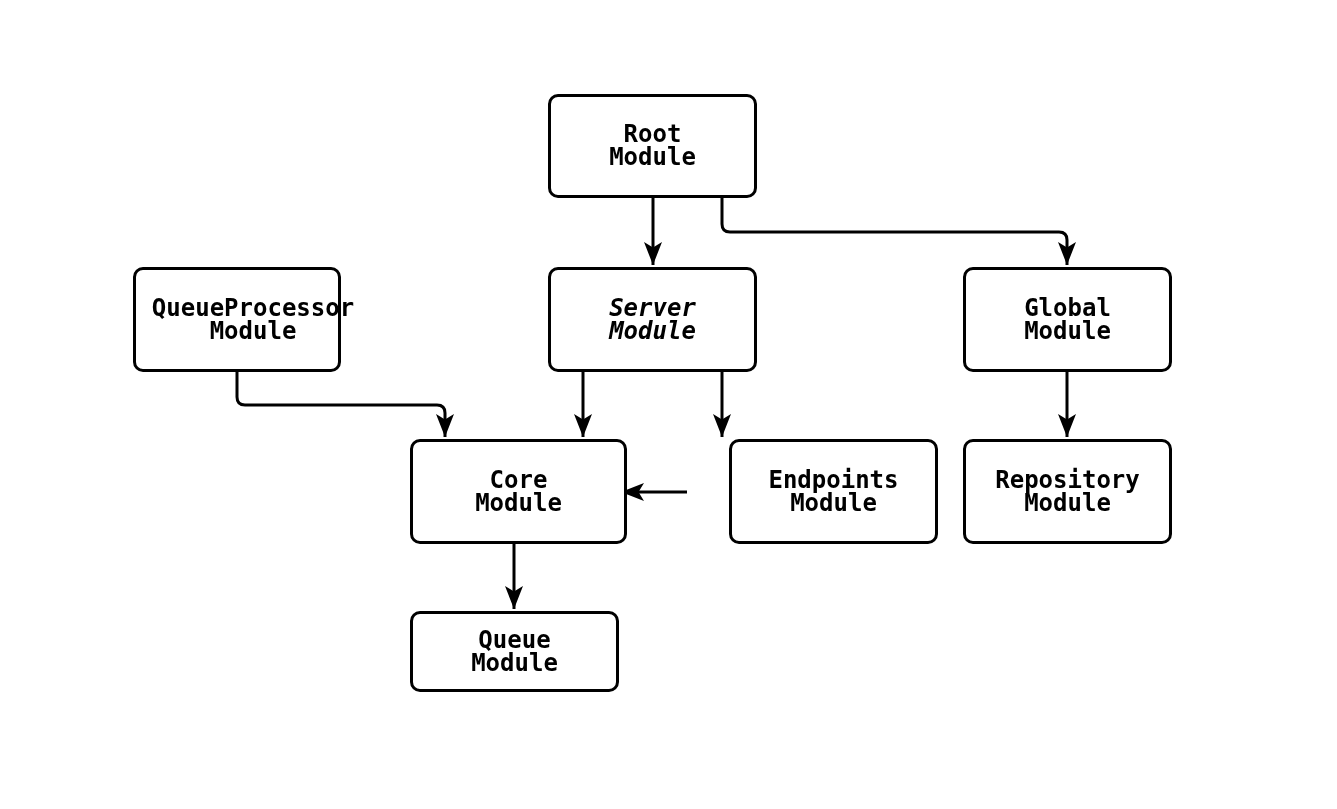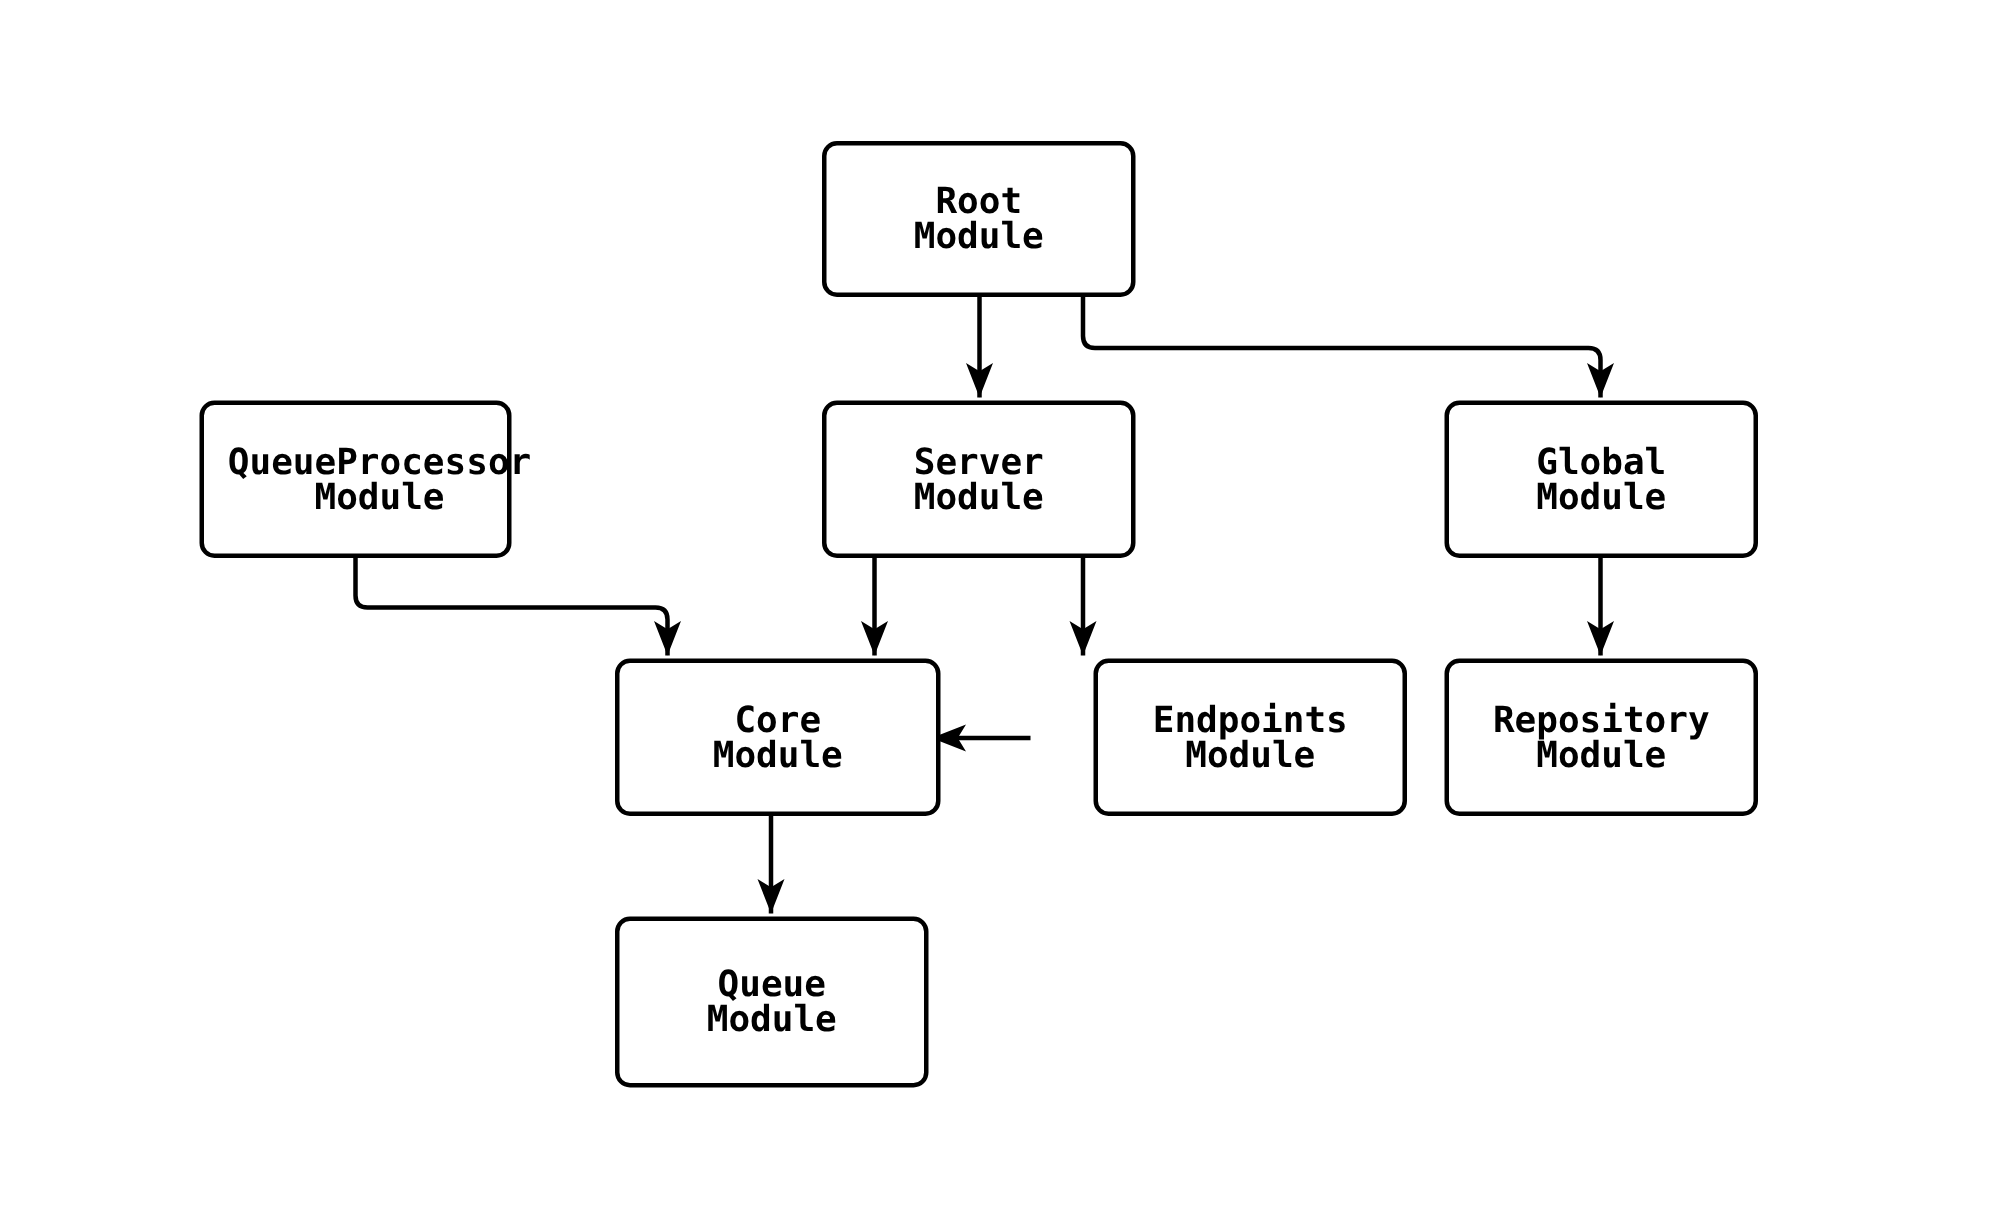--- a/index.html
+++ b/index.html
@@ -73,38 +73,38 @@
   </svg>
   <div>
       <div class="node" style="left: 548px; top: 94px; width: 209px; height: 104px;">
         <span class="label">Root
 Module</span>
       </div>
       <div class="node" style="left: 133px; top: 267px; width: 208px; height: 105px; padding-left: 32px;">
         <span class="label">QueueProcessor
 Module</span>
       </div>
-      <div class="node" style="left: 548px; top: 267px; width: 209px; height: 105px;">
+      <div class="node" style="left: 548px; top: 267px; width: 209px; height: 105px; font-style: italic;">
         <span class="label">Server
 Module</span>
       </div>
       <div class="node" style="left: 963px; top: 267px; width: 209px; height: 105px;">
         <span class="label">Global
 Module</span>
       </div>
       <div class="node" style="left: 410px; top: 439px; width: 217px; height: 105px;">
         <span class="label">Core
 Module</span>
       </div>
       <div class="node" style="left: 687px; top: 439px; width: 209px; height: 105px; margin-left: 42px;">
         <span class="label">Endpoints
 Module</span>
       </div>
       <div class="node" style="left: 963px; top: 439px; width: 209px; height: 105px;">
         <span class="label">Repository
 Module</span>
       </div>
-      <div class="node" style="left: 410px; top: 611px; width: 209px; height: 114px;">
+      <div class="node" style="left: 410px; top: 611px; width: 209px; height: 81px;">
         <span class="label">Queue
 Module</span>
       </div>
     </div>
 </div>
 
 </body></html>

